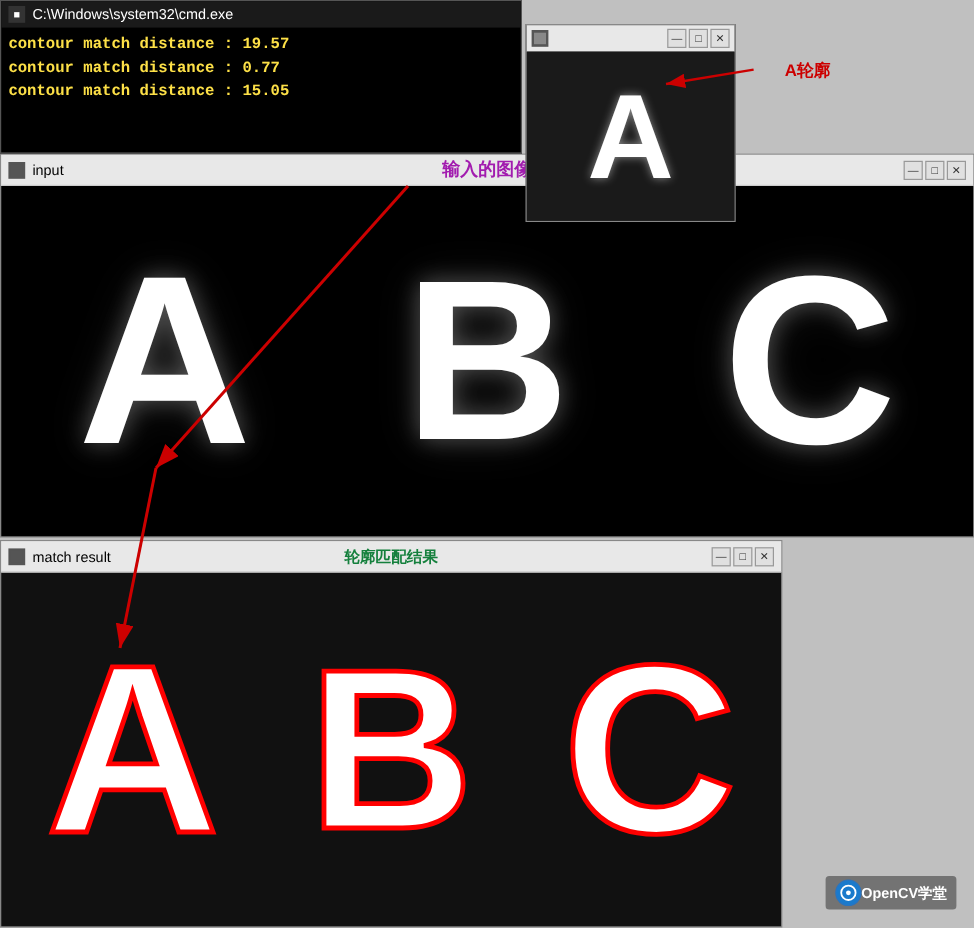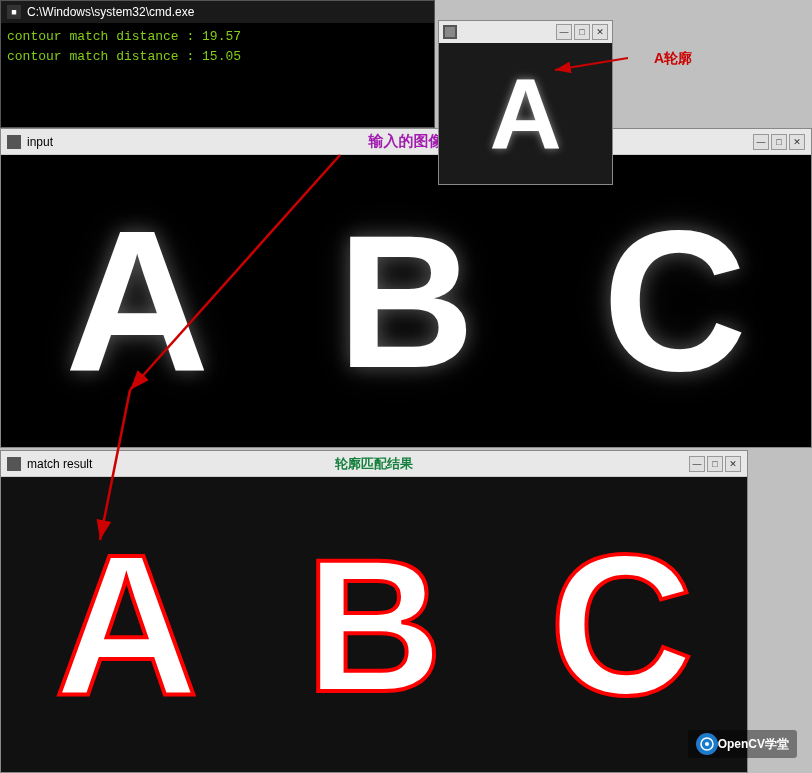--- a/index.html
+++ b/index.html
@@ -42,21 +42,21 @@
       justify-content: center;
       font-size: 9px;
       color: white;
     }
     .cmd-content {
       padding: 4px 6px;
       font-family: 'Consolas', 'Courier New', monospace;
       font-size: 13px;
       line-height: 1.5;
     }
-    .cmd-green { color: #84cc16; }
+    .cmd-green { color: #fde047; font-weight: bold; }
 
     
     .a-window {
       position: absolute;
       top: 20px;
       left: 438px;
       width: 175px;
       height: 165px;
       background: #3a3a3a;
       border: 1px solid #888;
@@ -198,21 +198,21 @@
         0 0 20px rgba(255,255,255,0.3),
         0 0 40px rgba(255,255,255,0.1);
     }
     .letter-large-b { font-size: 190px; }
 
     
     .match-window {
       position: absolute;
       top: 450px;
       left: 0;
-      width: 748px;
+      width: 652px;
       height: 323px;
       background: #c8c8c8;
       border: 1px solid #888;
       z-index: 5;
     }
     .match-titlebar {
       background: #e8e8e8;
       height: 26px;
       display: flex;
       align-items: center;
@@ -295,20 +295,21 @@
 </head>
 <body>
 
 <div class="cmd-window">
   <div class="cmd-titlebar">
     <div class="cmd-titlebar-icon">■</div>
     <span>C:\Windows\system32\cmd.exe</span>
   </div>
   <div class="cmd-content">
     <div class="cmd-green">contour match distance : 19.57</div>
+    <div class="cmd-green">contour match distance : 0.77</div>
     <div class="cmd-green">contour match distance : 15.05</div>
   </div>
 </div>
 
 <div class="a-window">
   <div class="a-titlebar">
     <div class="a-titlebar-left">
       <div class="titlebar-icon-small">
         <svg width="10" height="10" viewBox="0 0 10 10">
             <rect width="10" height="10" fill="#888"></rect>

